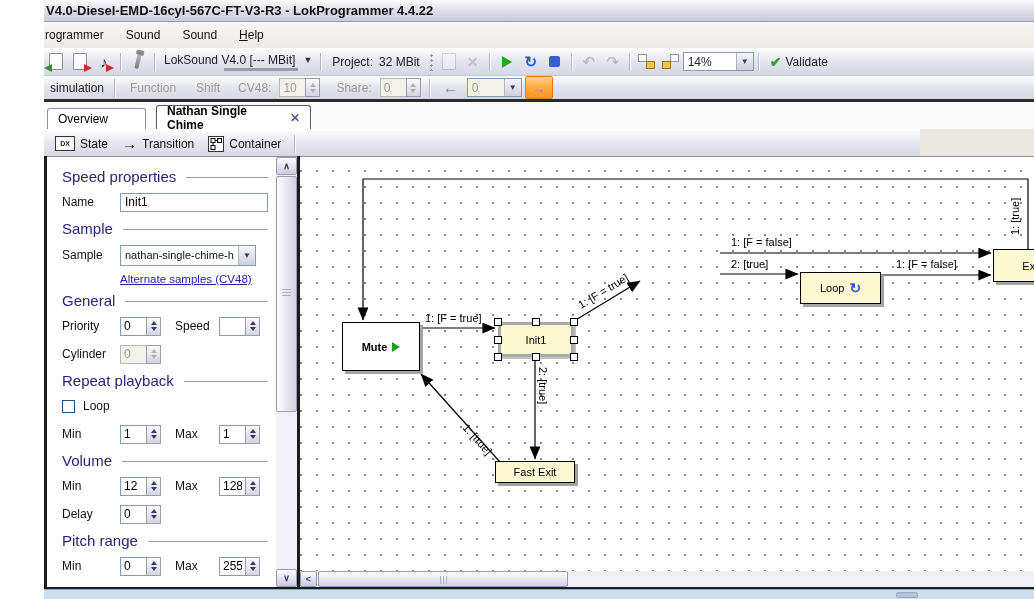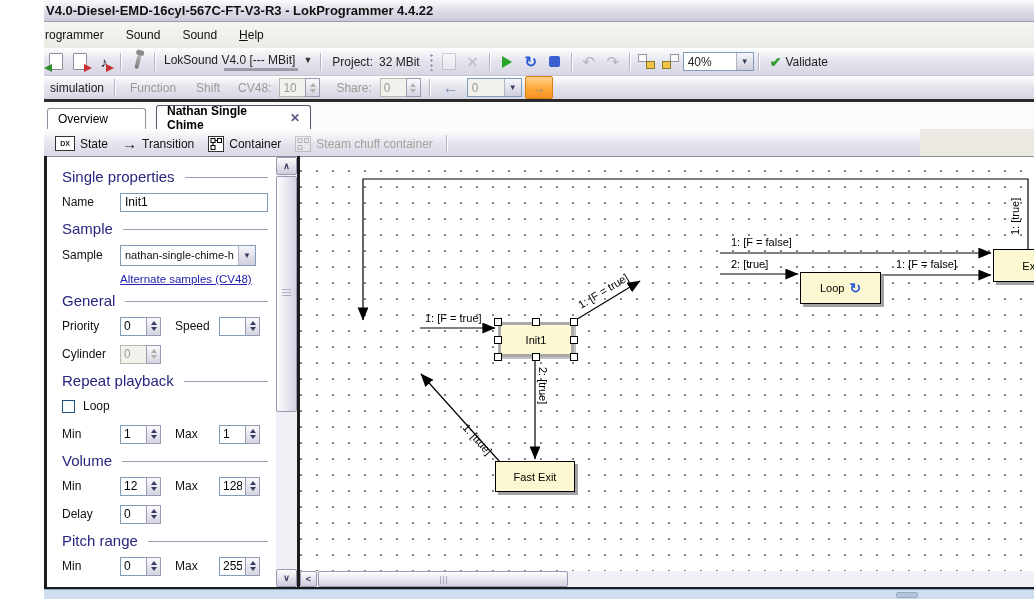--- a/index.html
+++ b/index.html
@@ -223,21 +223,21 @@
           <i class="front"></i>
         </span>
       </span>
     <span class="tbtn">
         <span class="ic-casc alt">
           <i class="back"></i>
           <i class="front"></i>
         </span>
       </span>
     <span class="combo" id="zoom-combo">
-      <span class="cval">40%</span>
+      <span class="cval">14%</span>
       <span class="cbtn">▼</span>
     </span>
     <span class="sep"></span>
     <span class="validate-btn">
       <span class="ic-check">✔</span>
       <span>Validate</span>
     </span>
   </div>
 
   <div id="toolbar2" class="tbar">
@@ -300,40 +300,29 @@
         <svg width="16" height="16">
             <rect x="0.5" y="0.5" width="15" height="15" fill="#fff" stroke="#333"></rect>
             <rect x="3" y="2.5" width="4" height="4" fill="#fff" stroke="#000"></rect>
             <rect x="9.5" y="2.5" width="4" height="4" fill="#fff" stroke="#000"></rect>
             <rect x="3" y="9.5" width="4" height="4" fill="#fff" stroke="#000"></rect>
             <path d="M5 6.5 V9.5 M7 4.5 H9.5" stroke="#000" fill="none"></path>
           </svg>
       </span>
       <span>Container</span>
     </span>
-    <span class="dbtn disabled">
-      <span class="ic-cont" style="opacity:.4;">
-        <svg width="16" height="16">
-            <rect x="0.5" y="0.5" width="15" height="15" fill="#eee" stroke="#888"></rect>
-            <rect x="3" y="2.5" width="4" height="4" fill="#ddd" stroke="#777"></rect>
-            <rect x="9.5" y="2.5" width="4" height="4" fill="#ddd" stroke="#777"></rect>
-            <rect x="3" y="9.5" width="4" height="4" fill="#ddd" stroke="#777"></rect>
-          </svg>
-      </span>
-      <span>Steam chuff container</span>
-    </span>
     <span class="sep" style="margin-left:6px;"></span>
   </div>
 
   <div id="main">
     <div class="edge-top"></div>
     <div class="edge-left"></div>
 
     <div id="panel">
-      <div class="sec">Single properties</div>
+      <div class="sec">Speed properties</div>
       <div class="prow">
         <span class="plabel">Name</span>
         <input class="txtinp" value="Init1" style="">
       </div>
       <div class="sec">Sample</div>
       <div class="prow" style="height:22px;">
         <span class="plabel">Sample</span>
         <span class="combo" id="sample-combo" style="height:21px;">
           <span class="cval">nathan-single-chime-h</span>
           <span class="cbtn">▼</span>
@@ -470,39 +459,43 @@
           <polyline points="581,118 691,118" class="edge" marker-end="url(#ah)"></polyline>
           <text x="596" y="111" class="edge-label">1: [F = false]</text>
           <polyline points="728,92 728,22 63,22 63,163" class="edge" marker-end="url(#ah)"></polyline>
           <text x="719" y="78" transform="rotate(-90 719 78)" class="edge-label">1: [true]</text>
           <polyline points="235,200 235,302" class="edge" marker-end="url(#ah)"></polyline>
           <text x="239" y="210" transform="rotate(90 239 210)" class="edge-label">2: [true]</text>
           <polyline points="200,305 121,217" class="edge" marker-end="url(#ah)"></polyline>
           <text x="162" y="271" transform="rotate(48 162 271)" class="edge-label">1: [true]</text>
         </svg>
       <div id="node-layer">
+          <div class="node" style="left: 42px; top: 165px; width: 78px; height: 49px; background: rgb(255, 255, 255);">
+            <span style="font-weight: bold;">Mute</span>
+            <i class="node-play"></i>
+          </div>
           <div class="node selected" style="left: 198px; top: 165px; width: 76px; height: 35px; background: rgb(252, 248, 210);">
             <span>Init1</span>
           </div>
           <div class="handle" style="left: 194px; top: 161px;"></div>
           <div class="handle" style="left: 232px; top: 161px;"></div>
           <div class="handle" style="left: 270px; top: 161px;"></div>
           <div class="handle" style="left: 194px; top: 178.5px;"></div>
           <div class="handle" style="left: 270px; top: 178.5px;"></div>
           <div class="handle" style="left: 194px; top: 196px;"></div>
           <div class="handle" style="left: 232px; top: 196px;"></div>
           <div class="handle" style="left: 270px; top: 196px;"></div>
           <div class="node" style="left: 500px; top: 115px; width: 81px; height: 32px; background: rgb(252, 248, 210);">
             <span>Loop</span>
             <span class="node-loop">↻</span>
           </div>
           <div class="node" style="left: 693px; top: 92px; width: 77px; height: 33px; background: rgb(252, 248, 210);">
             <span>Exit</span>
           </div>
-          <div class="node" style="left: 195px; top: 304px; width: 80px; height: 31px; background: rgb(252, 248, 210);">
+          <div class="node" style="left: 195px; top: 304px; width: 80px; height: 22px; background: rgb(252, 248, 210);">
             <span>Fast Exit</span>
           </div>
         </div>
     </div>
 
     <div id="hscroll">
       <div id="hs-left">&lt;</div>
       <div id="hs-thumb"></div>
     </div>
 

